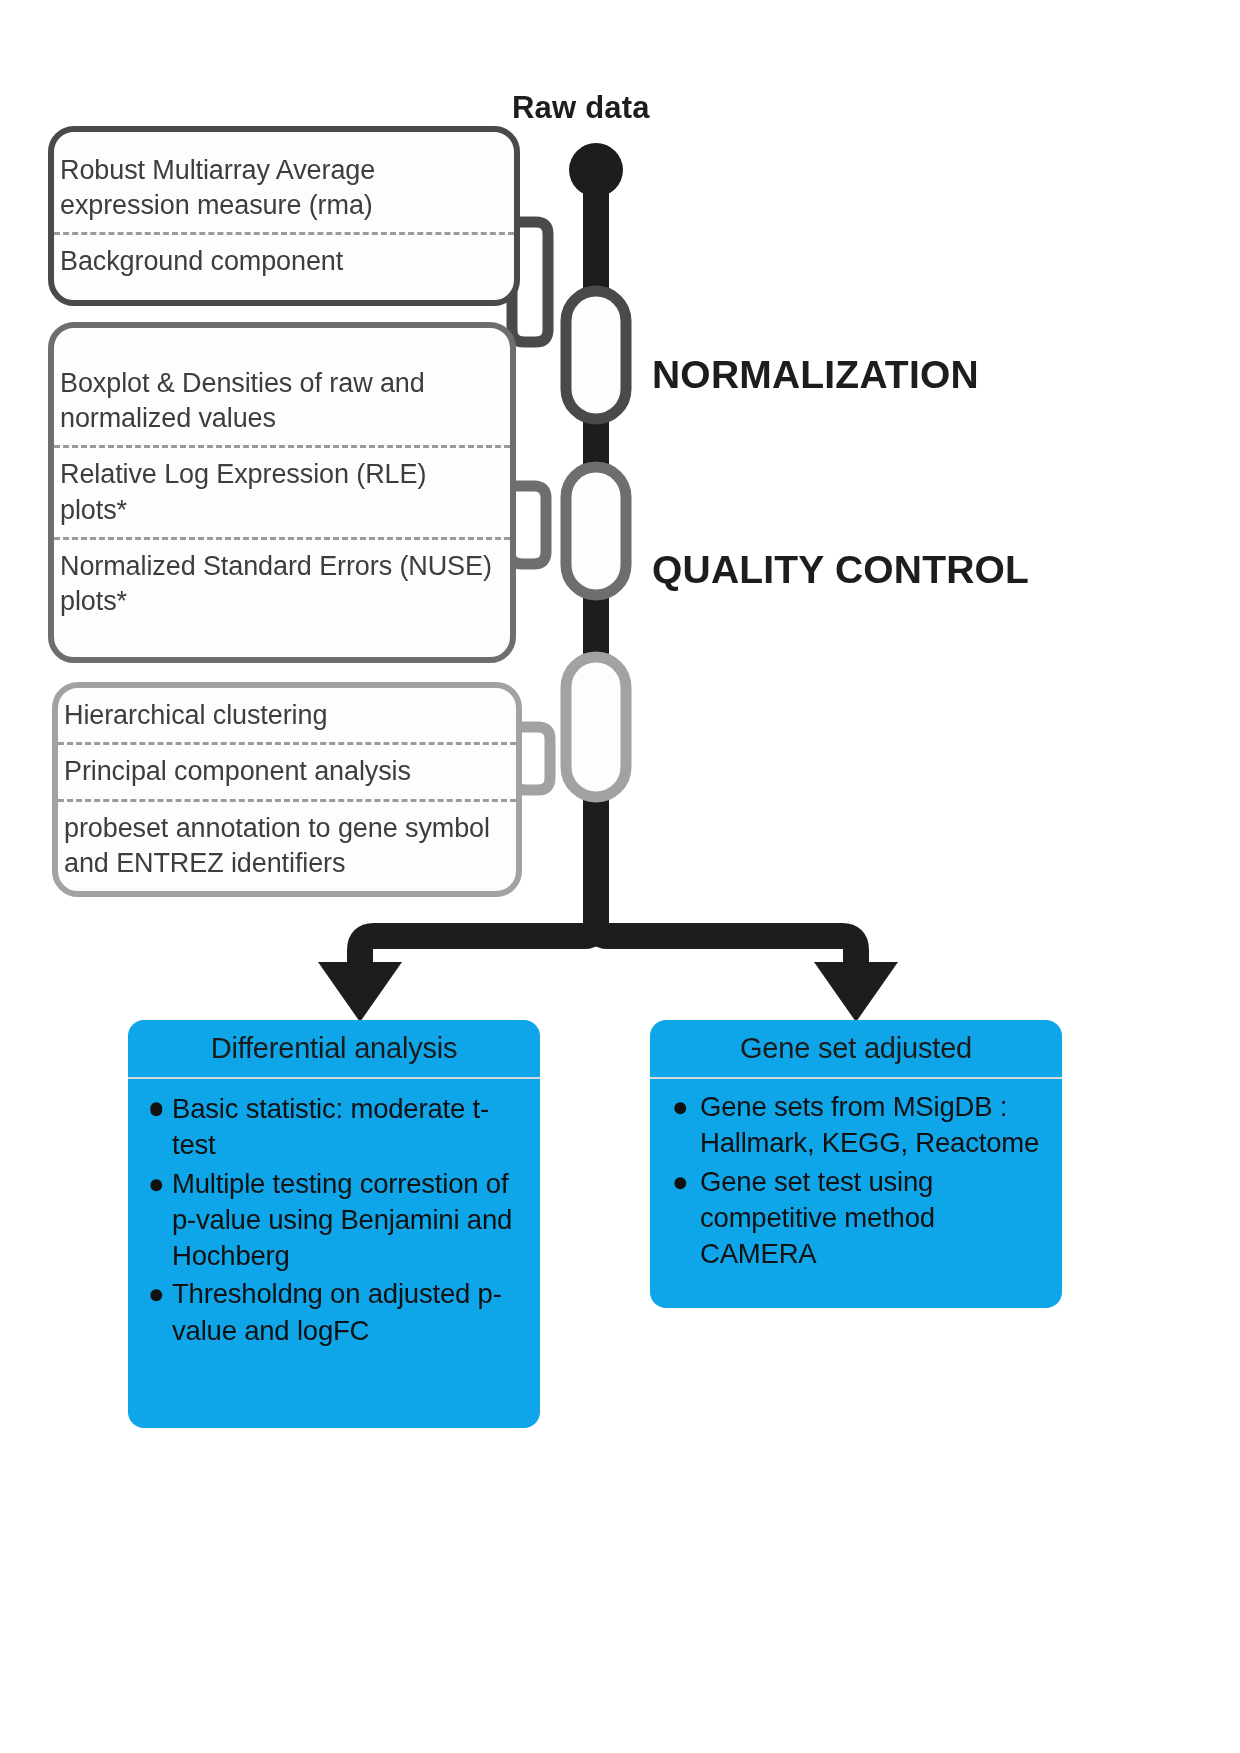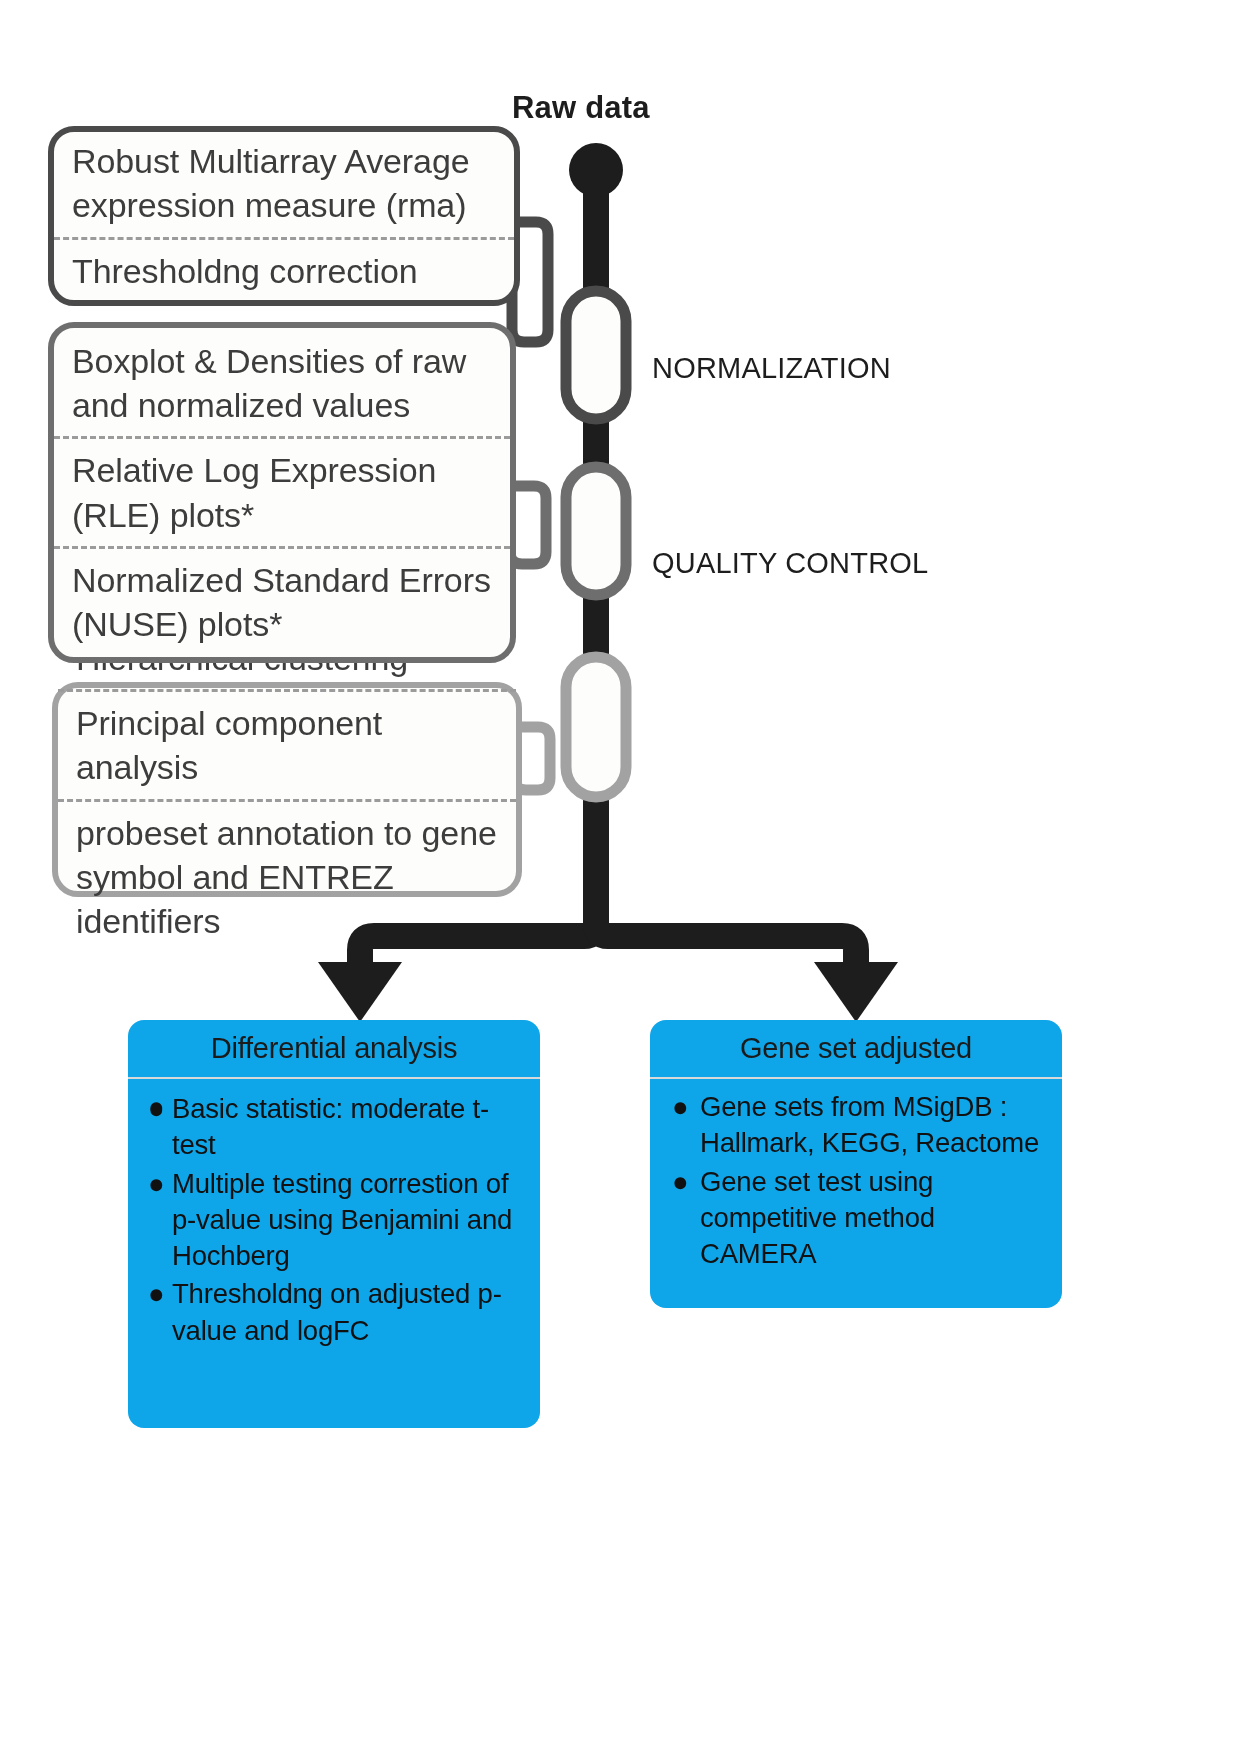--- a/index.html
+++ b/index.html
@@ -40,42 +40,42 @@
   .detail-card .inner {
     box-sizing: border-box;
     width: 100%;
     height: 100%;
     padding: 4px 0 4px 0;
     display: flex;
     flex-direction: column;
     justify-content: center;
   }
   .detail-row {
-    font-size: 34px;
+    font-size: 27px;
     line-height: 1.30;
     color: #3d3d3d;
-    padding: 9px 14px 9px 18px;
+    padding: 9px 14px 9px 6px;
     letter-spacing: -0.1px;
   }
   .detail-row + .detail-row {
     border-top: 3px dashed #9b9b9b;
   }
 
   #card-norm  { left: 48px;  top: 114px; width: 472px; height: 180px;
                 border: 6px solid #4a4a4a; }
   #card-qc    { left: 48px;  top: 310px; width: 468px; height: 341px;
                 border: 6px solid #6e6e6e; }
   #card-expl  { left: 52px;  top: 670px; width: 470px; height: 215px;
                 border: 6px solid #a2a2a2; }
 
   
   .stage-label {
     position: absolute;
-    font-size: 29px;
-    font-weight: normal;
+    font-size: 39px;
+    font-weight: bold;
     color: #1d1d1d;
     letter-spacing: 0.2px;
     line-height: 1.28;
     z-index: 4;
   }
   #label-normalization { left: 652px; top: 338px; }
   #label-qc            { left: 652px; top: 533px; }
   #label-exploration   { left: 652px; top: 688px; }
 
   
@@ -161,21 +161,21 @@
 
     <polygon points="318,950 402,950 360,1010" fill="#1d1d1d"></polygon>
     <polygon points="814,950 898,950 856,1010" fill="#1d1d1d"></polygon>
   </svg>
 
   <div id="raw-data-title">Raw data</div>
 
   <div class="detail-card" id="card-norm">
     <div class="inner">
       <div class="detail-row">Robust Multiarray Average expression measure (rma)</div>
-      <div class="detail-row">Thresholdng correction</div>
+      <div class="detail-row">Background component</div>
     </div>
   </div>
 
   <div class="detail-card" id="card-expl">
     <div class="inner">
       <div class="detail-row">Hierarchical clustering</div>
       <div class="detail-row">Principal component analysis</div>
       <div class="detail-row">probeset annotation to gene symbol and ENTREZ identifiers</div>
     </div>
   </div>

